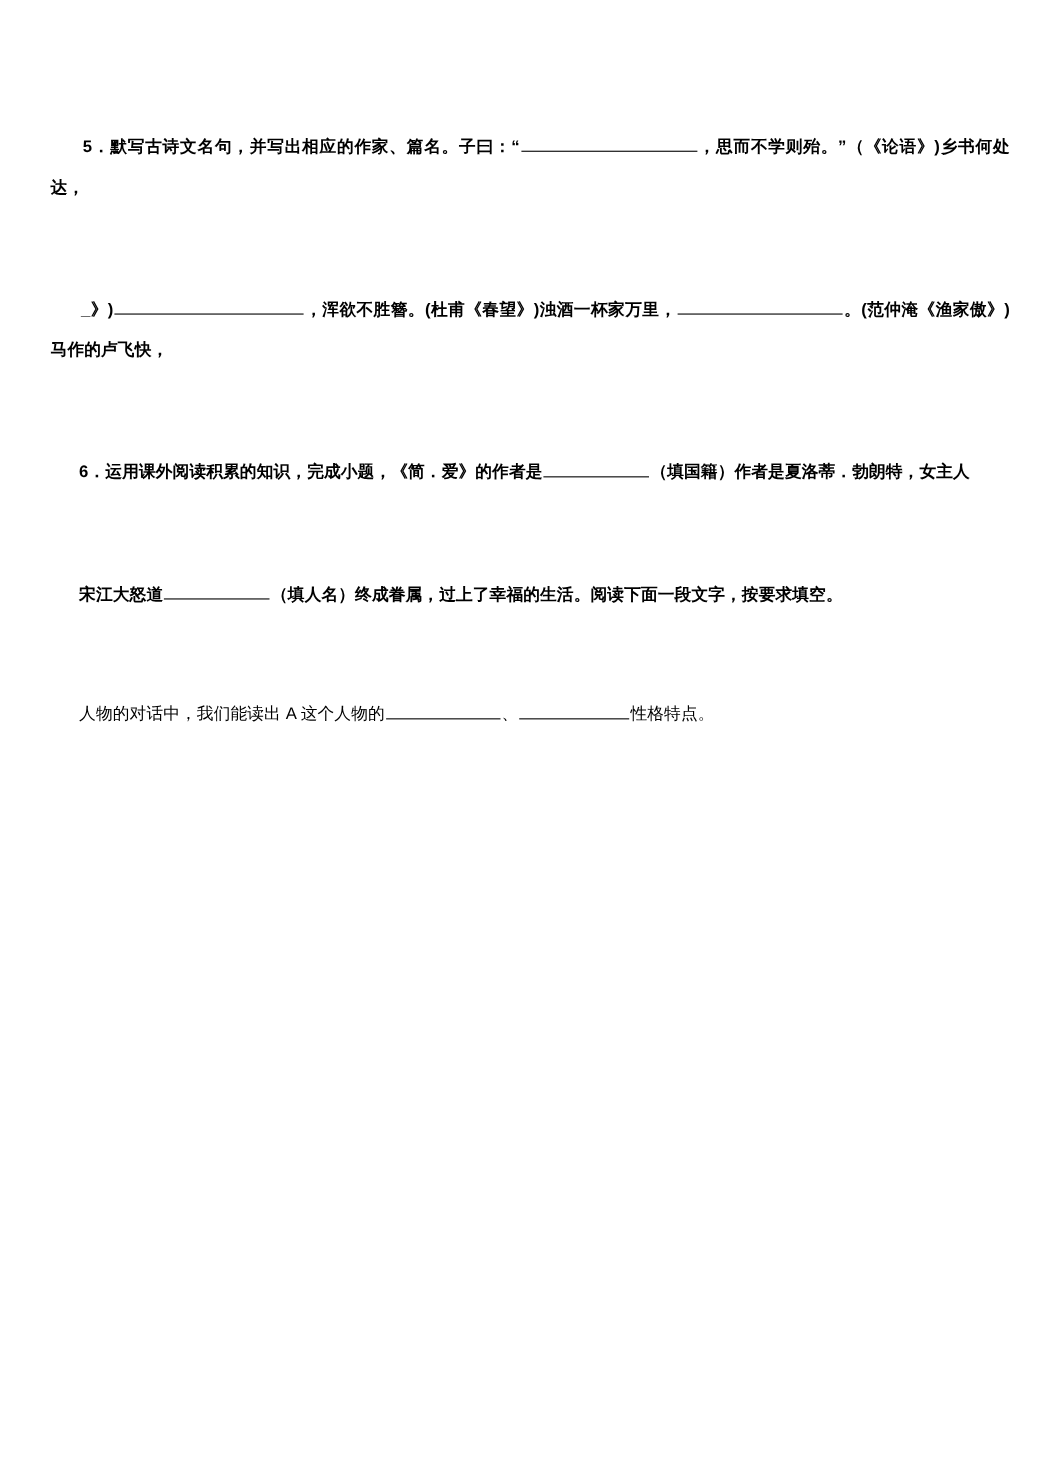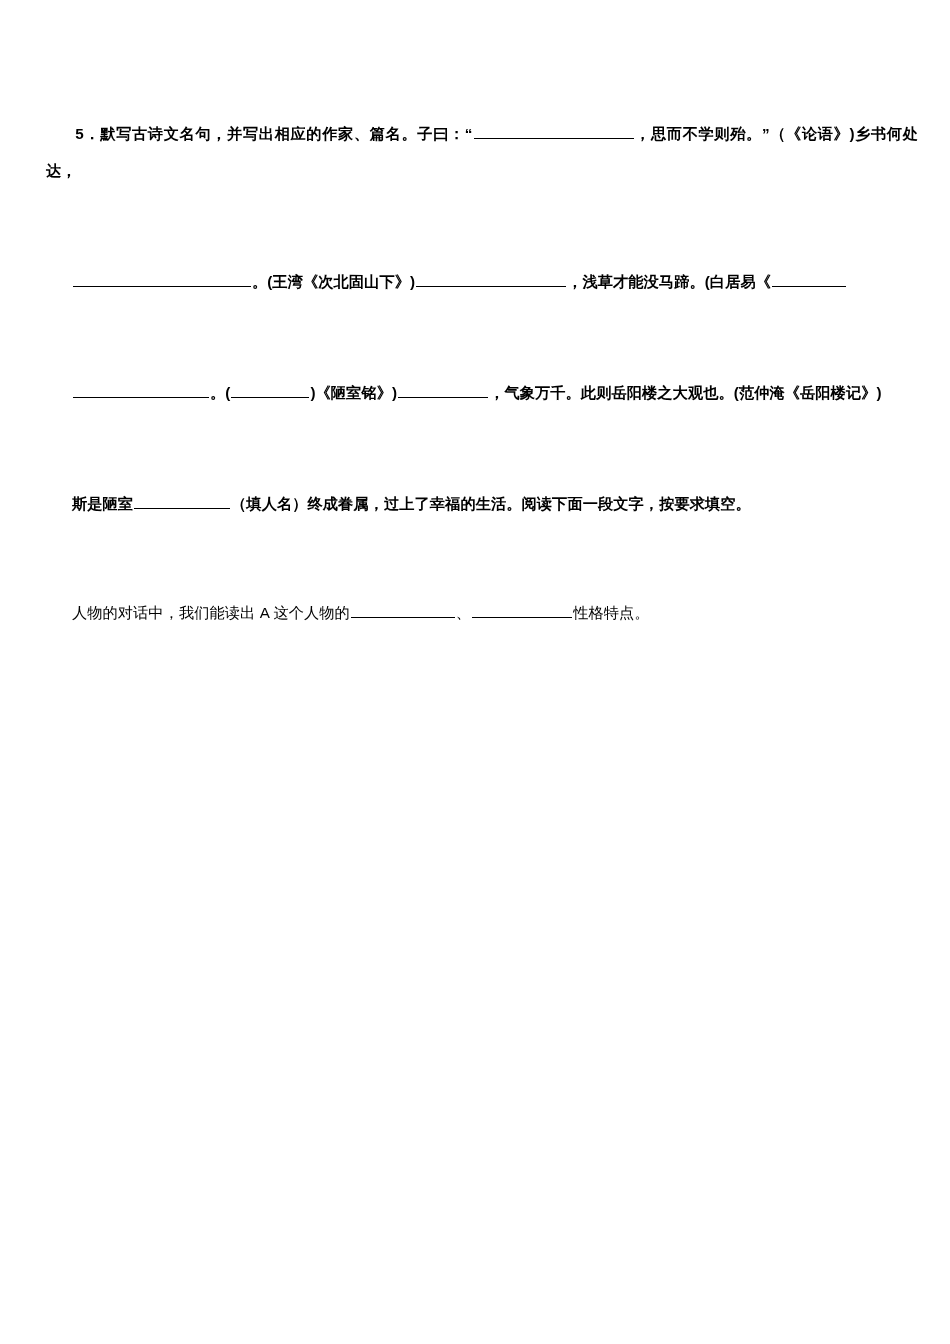--- a/index.html
+++ b/index.html
@@ -69,33 +69,33 @@
 </head>
 <body>
 
 <div class="page">
   <div class="content">
 
     <div class="q-line bold" style="margin-bottom:0;">
       <span>5．</span><span>默写古诗文名句，并写出相应的作家、篇名。子曰：“</span><span class="blank" style="width:160px;"></span><span>，思而不学则殆。”（《论语》)乡书何处达，</span>
     </div>
 
+
     <div class="q-line bold">
-      <span class="blank" style="width:178px;"></span><span>。(王湾《次北固山下》)</span><span class="blank" style="width:150px;"></span><span>，浅草才能没马蹄。(白居易《</span><span class="blank" style="width:74px;"></span>
+      <span>_》)</span><span class="blank" style="width:172px;"></span><span>，浑欲不胜簪。(杜甫《春望》)浊酒一杯家万里，</span><span class="blank" style="width:150px;"></span><span>。(范仲淹《渔家傲》)马作的卢飞快，</span>
     </div>
 
 
 
     <div class="q-line bold">
-      <span class="blank" style="width:136px;"></span><span>。(</span><span class="blank" style="width:78px;"></span><span>)《陋室铭》)</span><span class="blank" style="width:90px;"></span><span>，气象万千。此则岳阳楼之大观也。(范仲淹《岳阳楼记》)</span>
+      <span>6．</span><span>运用课外阅读积累的知识，完成小题，《简．爱》的作者是</span><span class="blank" style="width:96px;"></span><span>（填国籍）作者是夏洛蒂．勃朗特，女主人</span>
     </div>
 
-
     <div class="q-line bold">
-      <span>斯是陋室</span><span class="blank" style="width:96px;"></span><span>（填人名）终成眷属，过上了幸福的生活。阅读下面一段文字，按要求填空。</span>
+      <span>宋江大怒道</span><span class="blank" style="width:96px;"></span><span>（填人名）终成眷属，过上了幸福的生活。阅读下面一段文字，按要求填空。</span>
     </div>
 
 
     <div class="q-line" style="line-height:36px;">
       <span>人物的对话中，我们能读出 A 这个人物的</span><span class="blank" style="width:104px;"></span><span>、</span><span class="blank" style="width:100px;"></span><span>性格特点。</span>
     </div>
 
   </div>
 </div>
 

